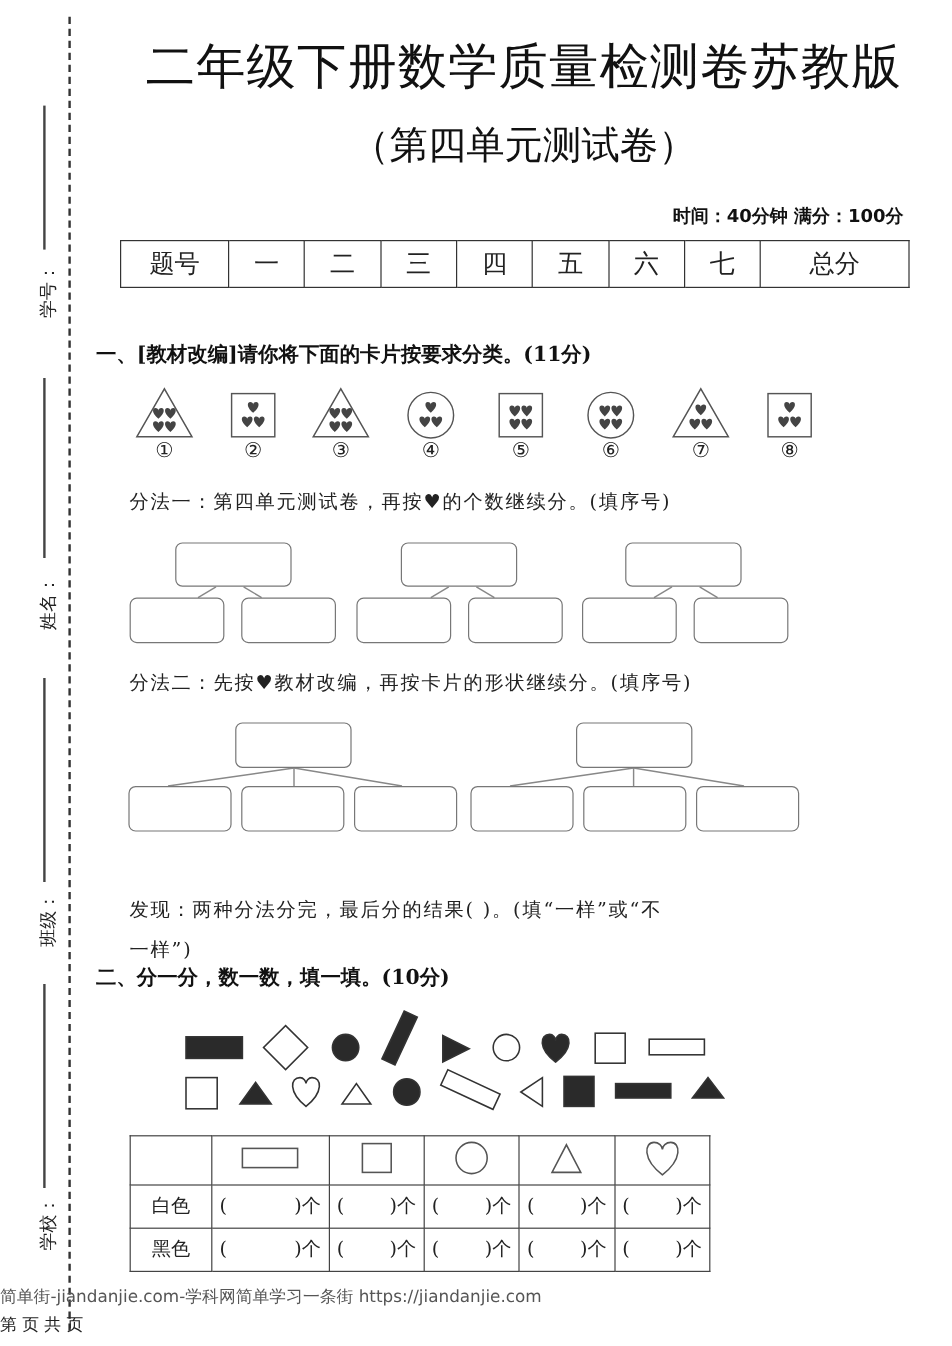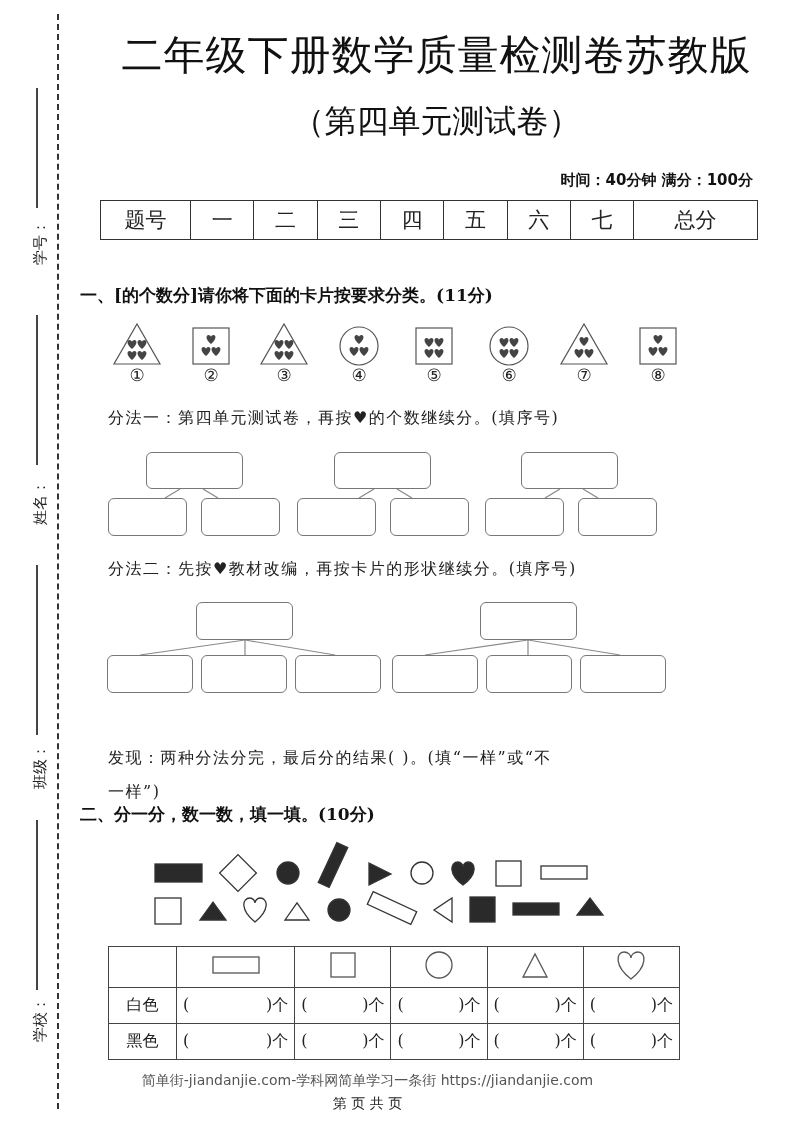--- a/index.html
+++ b/index.html
@@ -13,26 +13,26 @@
   .meta { position: absolute; top: 171px; right: 40px; font-size: 15px; color: #111; font-weight: bold; }
   table.score { position: absolute; left: 100px; top: 200px; width: 658px; border-collapse: collapse; }
   table.score td { border: 1.5px solid #333; height: 39px; text-align: center; font-size: 21px; color: #222; }
   .sec-title { position: absolute; font-size: 17px; font-weight: bold; color: #111; font-family: "DejaVu Serif", serif; }
   .body-text { position: absolute; font-size: 16px; color: #222; font-family: "DejaVu Serif", serif; letter-spacing: 1.5px; }
   .card { position: absolute; width: 50px; height: 50px; }
   .card-num { position: absolute; font-size: 17px; font-family: "DejaVu Serif", serif; width: 30px; text-align: center; }
   .box { position: absolute; border: 1.3px solid #777; border-radius: 6px; background: #fff; }
   svg.conn { position: absolute; left: 0; top: 0; pointer-events: none; }
   .shapes svg { position: absolute; }
-  table.count { position: absolute; left: 108px; top: 946px; width: 572px; border-collapse: collapse; }
+  table.count { position: absolute; left: 108px; top: 946px; width: 484px; border-collapse: collapse; }
   table.count td { border: 1.3px solid #444; text-align: center; font-size: 16px; }
   table.count tr.hdr td { height: 41px; }
   table.count tr.row td { height: 36px; }
   .blank { display: flex; justify-content: space-between; padding: 0 6px; font-family: "DejaVu Serif", serif; }
-  .footer { position: absolute; width: 735px; text-align: center; color: #555; }
+  .footer { position: absolute; width: 735px; color: #555; }
 </style>
 </head>
 <body>
 
 <div class="dash-line"></div>
 <div class="side-line" style="top:88px;height:120px;"></div>
 <div class="side-label" style="top:233px;">学号：</div>
 <div class="side-line" style="top:315px;height:150px;"></div>
 <div class="side-label" style="top:493px;">姓名：</div>
 <div class="side-line" style="top:565px;height:170px;"></div>
@@ -53,21 +53,21 @@
     <td>三</td>
     <td>四</td>
     <td>五</td>
     <td>六</td>
     <td>七</td>
     <td>总分</td>
   </tr>
 </tbody>
   </table>
 
-<div class="sec-title" style="left:80px;top:284px;">一、[的个数分]请你将下面的卡片按要求分类。(11分)</div>
+<div class="sec-title" style="left:80px;top:284px;">一、[教材改编]请你将下面的卡片按要求分类。(11分)</div>
 
 <div id="cards">
     <div class="card" style="left: 112px; top: 322px;"><svg width="50" height="46">
         <polygon points="2,42 48,42 25,2" fill="#fff" stroke="#555" stroke-width="1.2"></polygon>
         <path d="M20,27 C14,22 15,18 17.5,18 C19,18 20,19 20,20 C20,19 21,18 22.5,18 C25,18 26,22 20,27 Z" fill="#444"></path>
         <path d="M30,27 C24,22 25,18 27.5,18 C29,18 30,19 30,20 C30,19 31,18 32.5,18 C35,18 36,22 30,27 Z" fill="#444"></path>
         <path d="M20,38 C14,33 15,29 17.5,29 C19,29 20,30 20,31 C20,30 21,29 22.5,29 C25,29 26,33 20,38 Z" fill="#444"></path>
         <path d="M30,38 C24,33 25,29 27.5,29 C29,29 30,30 30,31 C30,30 31,29 32.5,29 C35,29 36,33 30,38 Z" fill="#444"></path>
       </svg></div>
     <div class="card-num" style="left: 122px; top: 365px;">①</div>

